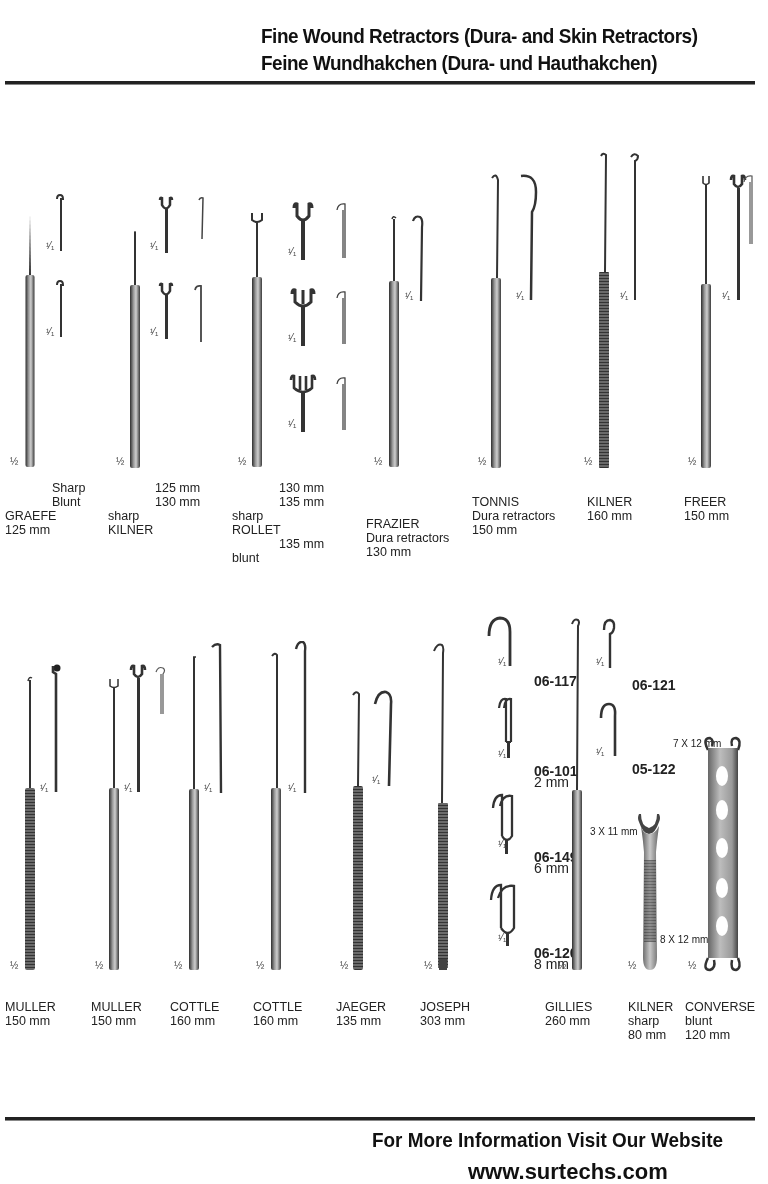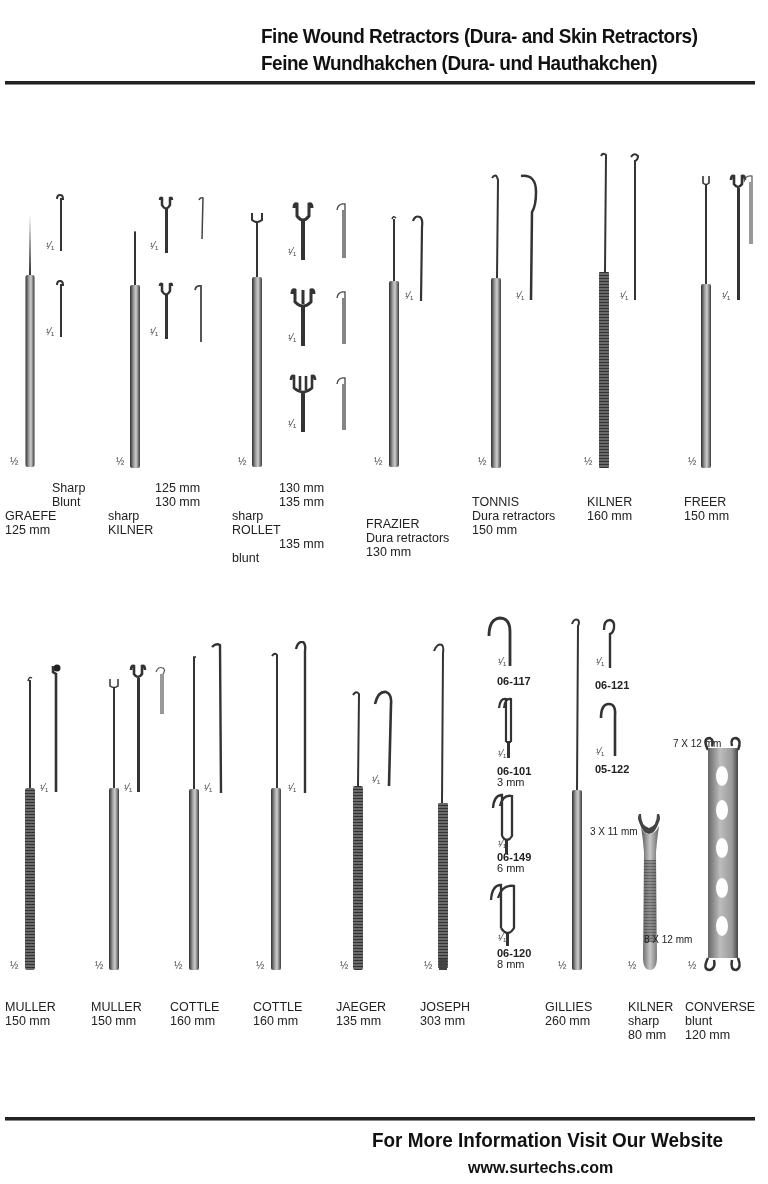--- a/index.html
+++ b/index.html
@@ -1,27 +1,27 @@
 <!DOCTYPE html>
 <html><head>
 <meta charset="utf-8">
 <style>
   html, body { margin:0; padding:0; background:#ffffff; }
   body { width:768px; height:1184px; position:relative; overflow:hidden; font-family:"Liberation Sans", sans-serif; color:#1a1a1a; }
   .title { position:absolute; left:261px; font-family:"Liberation Sans", sans-serif; font-weight:bold; font-size:21px; letter-spacing:-0.5px; transform:scaleX(0.9); transform-origin:left top; white-space:nowrap; color:#111; }
   .rule { position:absolute; left:5px; width:750px; height:3px; background:#222; box-shadow:0 1px 0 #888; }
   .lbl { position:absolute; font-size:12.5px; line-height:14px; color:#222; white-space:nowrap; }
   .lbl div { white-space:nowrap; }
-  .code { position:absolute; font-size:11px; line-height:11px; color:#222; white-space:nowrap; }
+  .code { position:absolute; font-size:14px; line-height:11px; color:#222; white-space:nowrap;margin-left:37px; }
   .code b { font-weight:bold; }
   .frac { position:absolute; font-size:10px; color:#444; }
   .dim { position:absolute; font-size:10px; color:#222; white-space:nowrap; }
   .inst { position:absolute; }
   .footer1 { position:absolute; left:372px; top:1128px; font-weight:bold; font-size:21px; transform:scaleX(0.9); transform-origin:left top; white-space:nowrap; color:#111; }
-  .footer2 { position:absolute; left:468px; top:1159px; font-weight:bold; font-size:16px; white-space:nowrap; color:#111; }
+  .footer2 { position:absolute; left:468px; top:1159px; font-weight:bold; font-size:22px; white-space:nowrap; color:#111; }
 </style>
 </head>
 <body>
 
 <svg width="0" height="0" style="position:absolute">
   <defs>
     <linearGradient id="steel" x1="0" x2="1" y1="0" y2="0">
       <stop offset="0" stop-color="#2e2e2e"></stop>
       <stop offset="0.35" stop-color="#9a9a9a"></stop>
       <stop offset="0.6" stop-color="#cfcfcf"></stop>
@@ -275,21 +275,21 @@
 <span class="frac" style="left:498px;top:656px">¹⁄₁</span>
 <div class="code" style="left:497px;top:676px"><b>06-117</b></div>
 
 <svg class="inst" style="left:496px;top:696px" width="24" height="62">
   <path d="M3 12 Q4 2 10 3 L10 46 M8 12 Q9 2 15 3 L15 46 M10 46 L15 46" stroke="#333" stroke-width="2.2" fill="none"></path>
   <rect x="11" y="46" width="3" height="16" fill="#333"></rect>
 </svg>
 <span class="frac" style="left:498px;top:748px">¹⁄₁</span>
 <div class="code" style="left:497px;top:766px">
   <div><b>06-101</b></div>
-  <div>3 mm</div>
+  <div>2 mm</div>
 </div>
 
 <svg class="inst" style="left:490px;top:792px" width="30" height="62">
   <path d="M3 16 Q4 3 12 3 L12 44 M10 14 Q13 2 22 4 L22 44 Q17 52 12 44" stroke="#333" stroke-width="2.3" fill="none"></path>
   <rect x="15" y="48" width="3" height="14" fill="#333"></rect>
 </svg>
 <span class="frac" style="left:498px;top:838px">¹⁄₁</span>
 <div class="code" style="left:497px;top:852px">
   <div><b>06-149</b></div>
   <div>6 mm</div>
@@ -332,21 +332,21 @@
         <stop offset="1" stop-color="#666"></stop>
       </linearGradient>
   </defs>
   <path d="M4 2 Q2 6 4 10 Q8 22 14 22 Q20 22 24 10 Q26 6 24 2 L22 2 Q22 14 14 16 Q6 14 6 2 Z" fill="#444"></path>
   <path d="M6 14 Q8 28 9 40 L8 145 Q8 158 15 158 Q22 158 22 145 L21 40 Q22 28 24 14 Q20 22 14 22 Q8 22 6 14 Z" fill="url(#flat)"></path>
   <rect x="9" y="48" width="12" height="82" fill="url(#knurl)" opacity="0.6"></rect>
 </svg>
 <span class="frac" style="left:628px;top:960px">½</span>
 
 <div class="dim" style="left:673px;top:738px">7 X 12 mm</div>
-<div class="dim" style="left:644px;top:934px">8 X 12 mm</div>
+<div class="dim" style="left:660px;top:934px">8 X 12 mm</div>
 <svg class="inst" style="left:700px;top:736px" width="44" height="236">
   <defs>
     <linearGradient id="plate" x1="0" x2="1">
         <stop offset="0" stop-color="#666"></stop>
         <stop offset="0.4" stop-color="#bdbdbd"></stop>
         <stop offset="0.8" stop-color="#9a9a9a"></stop>
         <stop offset="1" stop-color="#444"></stop>
       </linearGradient>
   </defs>
   <path d="M8 14 Q2 2 10 2 Q14 4 12 10 M32 10 Q30 2 36 2 Q42 4 38 14" stroke="#333" stroke-width="2.5" fill="none"></path>

